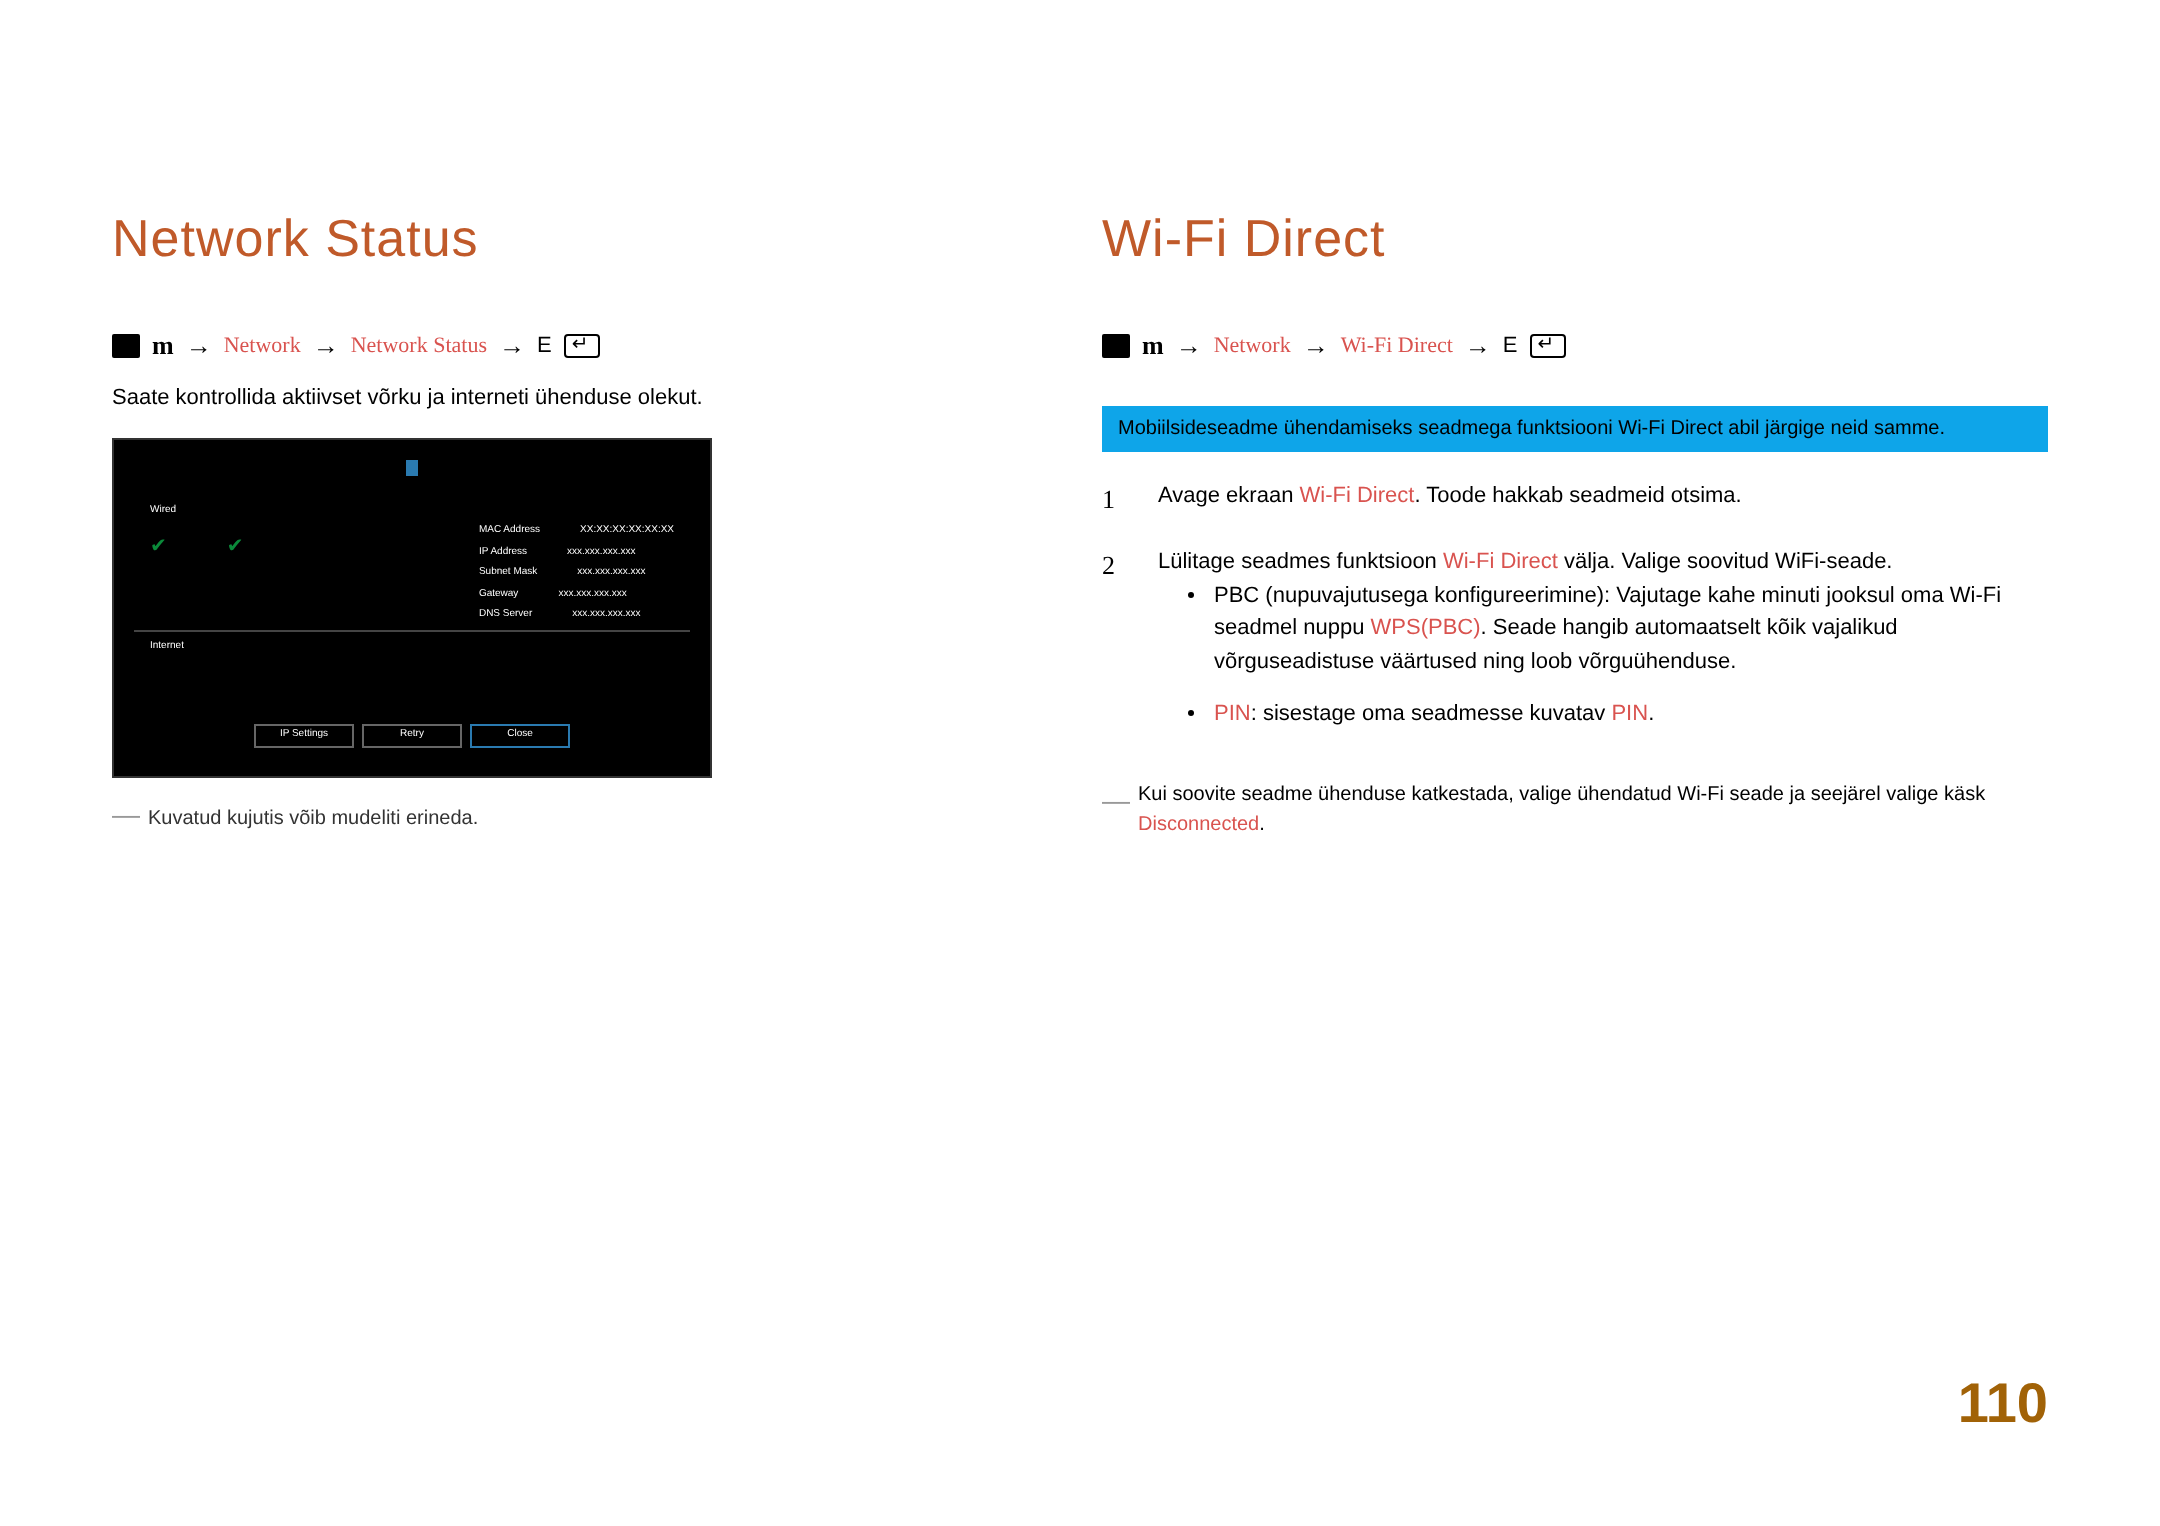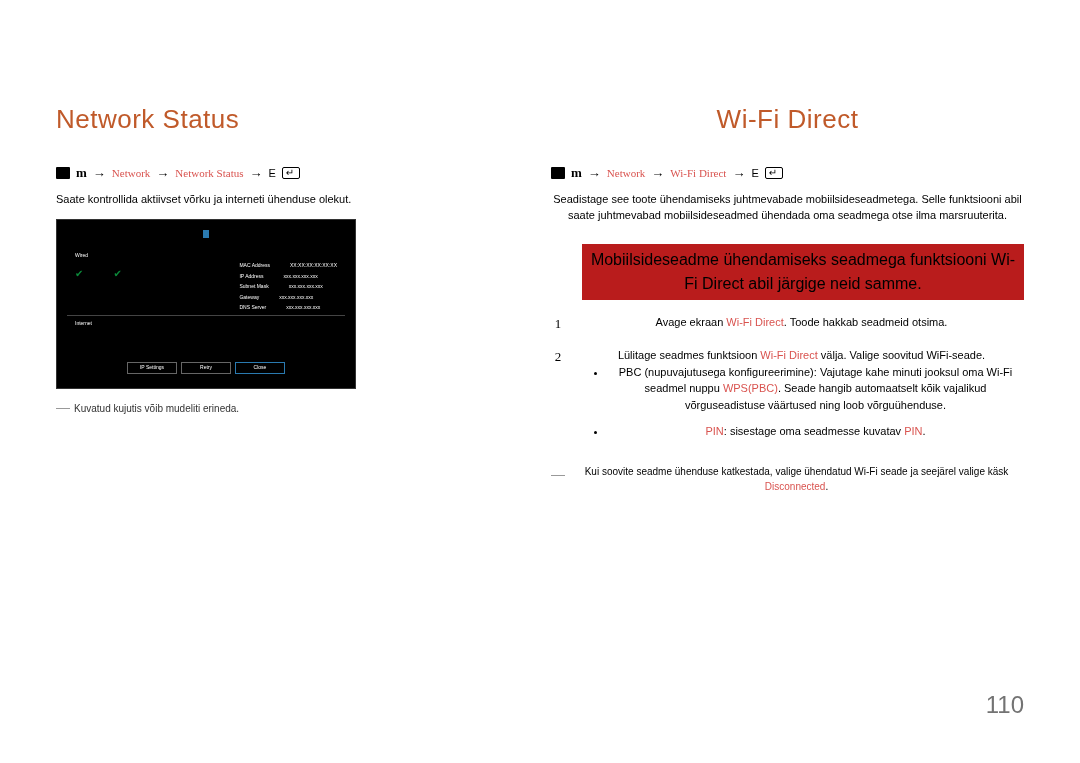--- a/index.html
+++ b/index.html
@@ -1,20 +1,20 @@
 <!DOCTYPE html>
 <html><head>
 <meta charset="utf-8">
 <style>
   * { box-sizing: border-box; margin: 0; padding: 0; }
   body { width: 1080px; height: 763px; background: #fff; font-family: Arial, sans-serif; color: #000; font-size: 11px; line-height: 1.5; }
   .page { width: 100%; height: 100%; padding: 100px 56px 52px; position: relative; }
   .columns { display: flex; gap: 40px; }
   .col-left { width: 455px; flex-shrink: 0; }
-  .col-right { flex: 1; text-align: center; }
+  .col-right { flex: 1; }
   h1 { font-size: 26px; font-weight: 400; color: #c05a2a; margin-bottom: 24px; letter-spacing: 0.5px; }
   .nav-line { display: flex; align-items: center; gap: 6px; margin-bottom: 8px; font-size: 11px; }
   .icon-menu { display: inline-block; width: 14px; height: 12px; background: #000; border-radius: 1px; }
   .icon-m { font-weight: bold; font-size: 13px; font-family: serif; }
   .arrow { font-size: 13px; }
   .nav-red { color: #d9534f; font-size: 11px; font-family: Liberation Serif, serif; }
   .icon-enter { display: inline-block; width: 18px; height: 12px; border: 1.5px solid #000; border-radius: 2px; position: relative; }
   .icon-enter::after { content: '↵'; position: absolute; left: 3px; top: -3px; font-size: 10px; }
   .desc { font-size: 11px; margin-bottom: 12px; }
   .screenshot-box { width: 300px; height: 170px; background: #000; border: 1px solid #333; margin-bottom: 8px; position: relative; overflow: hidden; font-size: 6px; color: #fff; }
@@ -24,31 +24,31 @@
   .sb-check { color: #0b8a3a; font-size: 10px; margin-right: 30px; }
   .sb-list { position: absolute; top: 42px; right: 18px; display: flex; flex-direction: column; gap: 3px; }
   .sb-list-item { display: flex; gap: 20px; font-size: 5px; }
   .sb-divider { position: absolute; top: 95px; left: 10px; right: 10px; border-top: 1px solid #444; }
   .sb-label2 { position: absolute; top: 100px; left: 18px; font-size: 5px; }
   .sb-buttons { position: absolute; bottom: 14px; left: 50%; transform: translateX(-50%); display: flex; gap: 4px; }
   .sb-btn { width: 50px; height: 12px; border: 1px solid #666; font-size: 5px; display: flex; align-items: center; justify-content: center; }
   .sb-btn.active { border-color: #2a7ab0; }
   .caption { font-size: 10px; color: #333; margin-top: 4px; }
   .caption .dash { font-size: 14px; color: #999; margin-right: 4px; }
-  .highlight { background: #b91c1c; padding: 4px 8px; font-size: 16px; line-height: 1.5; margin-top: 20px; margin-bottom: 14px; margin-left: 31px; }
+  .highlight { background: #0ea5e9; padding: 4px 8px; font-size: 10px; line-height: 1.5; margin-top: 20px; margin-bottom: 14px; }
   .steps { list-style: none; }
   .step { display: flex; gap: 14px; margin-bottom: 14px; font-size: 11px; }
   .step-num { font-size: 13px; font-family: Georgia, serif; width: 14px; flex-shrink: 0; }
   .step-body { flex: 1; }
   .red { color: #d9534f; }
   .bullet-list { padding-left: 14px; }
   .bullet-list li { margin-bottom: 10px; font-size: 11px; list-style: disc; margin-left: 14px; }
   .footnote { display: flex; gap: 4px; margin-top: 8px; font-size: 10px; }
   .footnote .dash { font-size: 14px; color: #999; }
-  .page-num { position: absolute; bottom: 40px; right: 56px; font-size: 24px; color: #737373; font-weight: 400; }
+  .page-num { position: absolute; bottom: 40px; right: 56px; font-size: 28px; color: #a16207; font-weight: 700; }
 </style>
 </head>
 <body>
 
 <div class="page">
   <div class="columns">
 
     <div class="col-left">
       <h1>Network Status</h1>
 
@@ -117,21 +117,20 @@
         <span class="icon-m">m</span>
         <span class="arrow">→</span>
         <span class="nav-red">Network</span>
         <span class="arrow">→</span>
         <span class="nav-red">Wi-Fi Direct</span>
         <span class="arrow">→</span>
         <span>E</span>
         <span class="icon-enter"></span>
       </div>
 
-      <p class="desc">Seadistage see toote ühendamiseks juhtmevabade mobiilsideseadmetega. Selle funktsiooni abil saate juhtmevabad mobiilsideseadmed ühendada oma seadmega otse ilma marsruuterita.</p>
 
       <div class="highlight">Mobiilsideseadme ühendamiseks seadmega funktsiooni Wi-Fi Direct abil järgige neid samme.</div>
 
       <div class="steps">
         <div class="step">
           <div class="step-num">1</div>
           <div class="step-body">
             <span>Avage ekraan </span><span class="red">Wi-Fi Direct</span><span>. Toode hakkab seadmeid otsima.</span>
           </div>
         </div>

